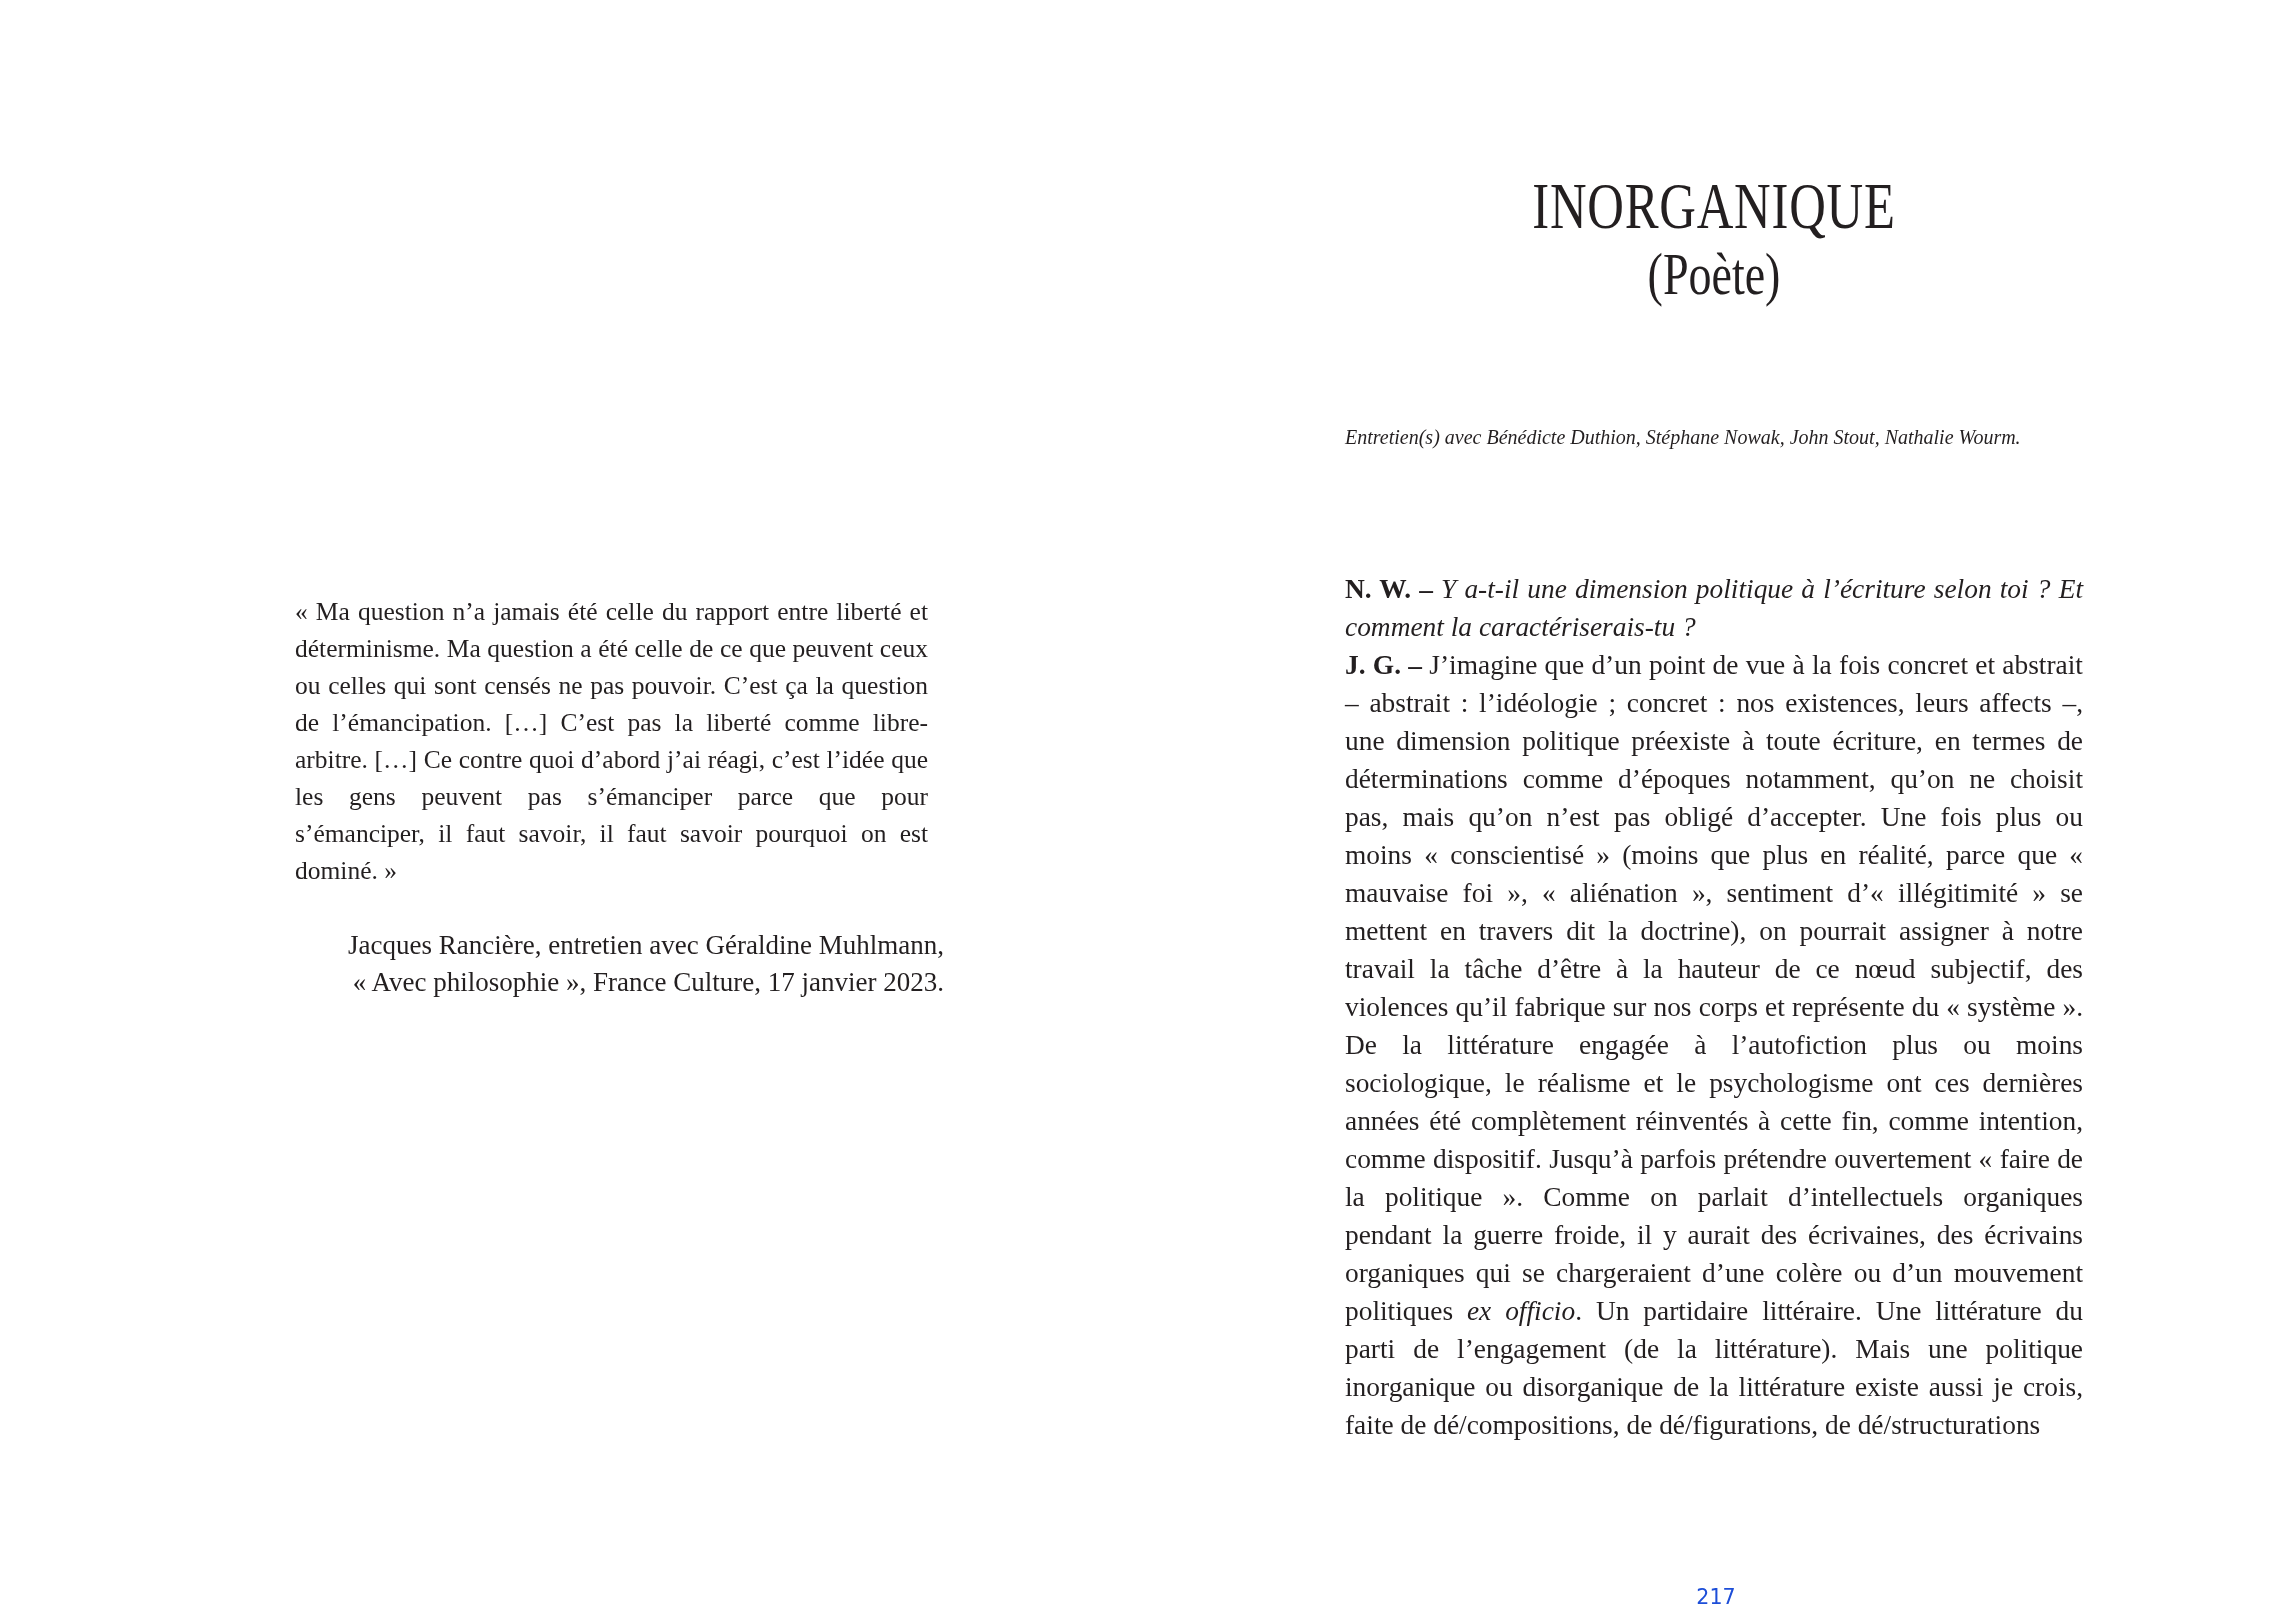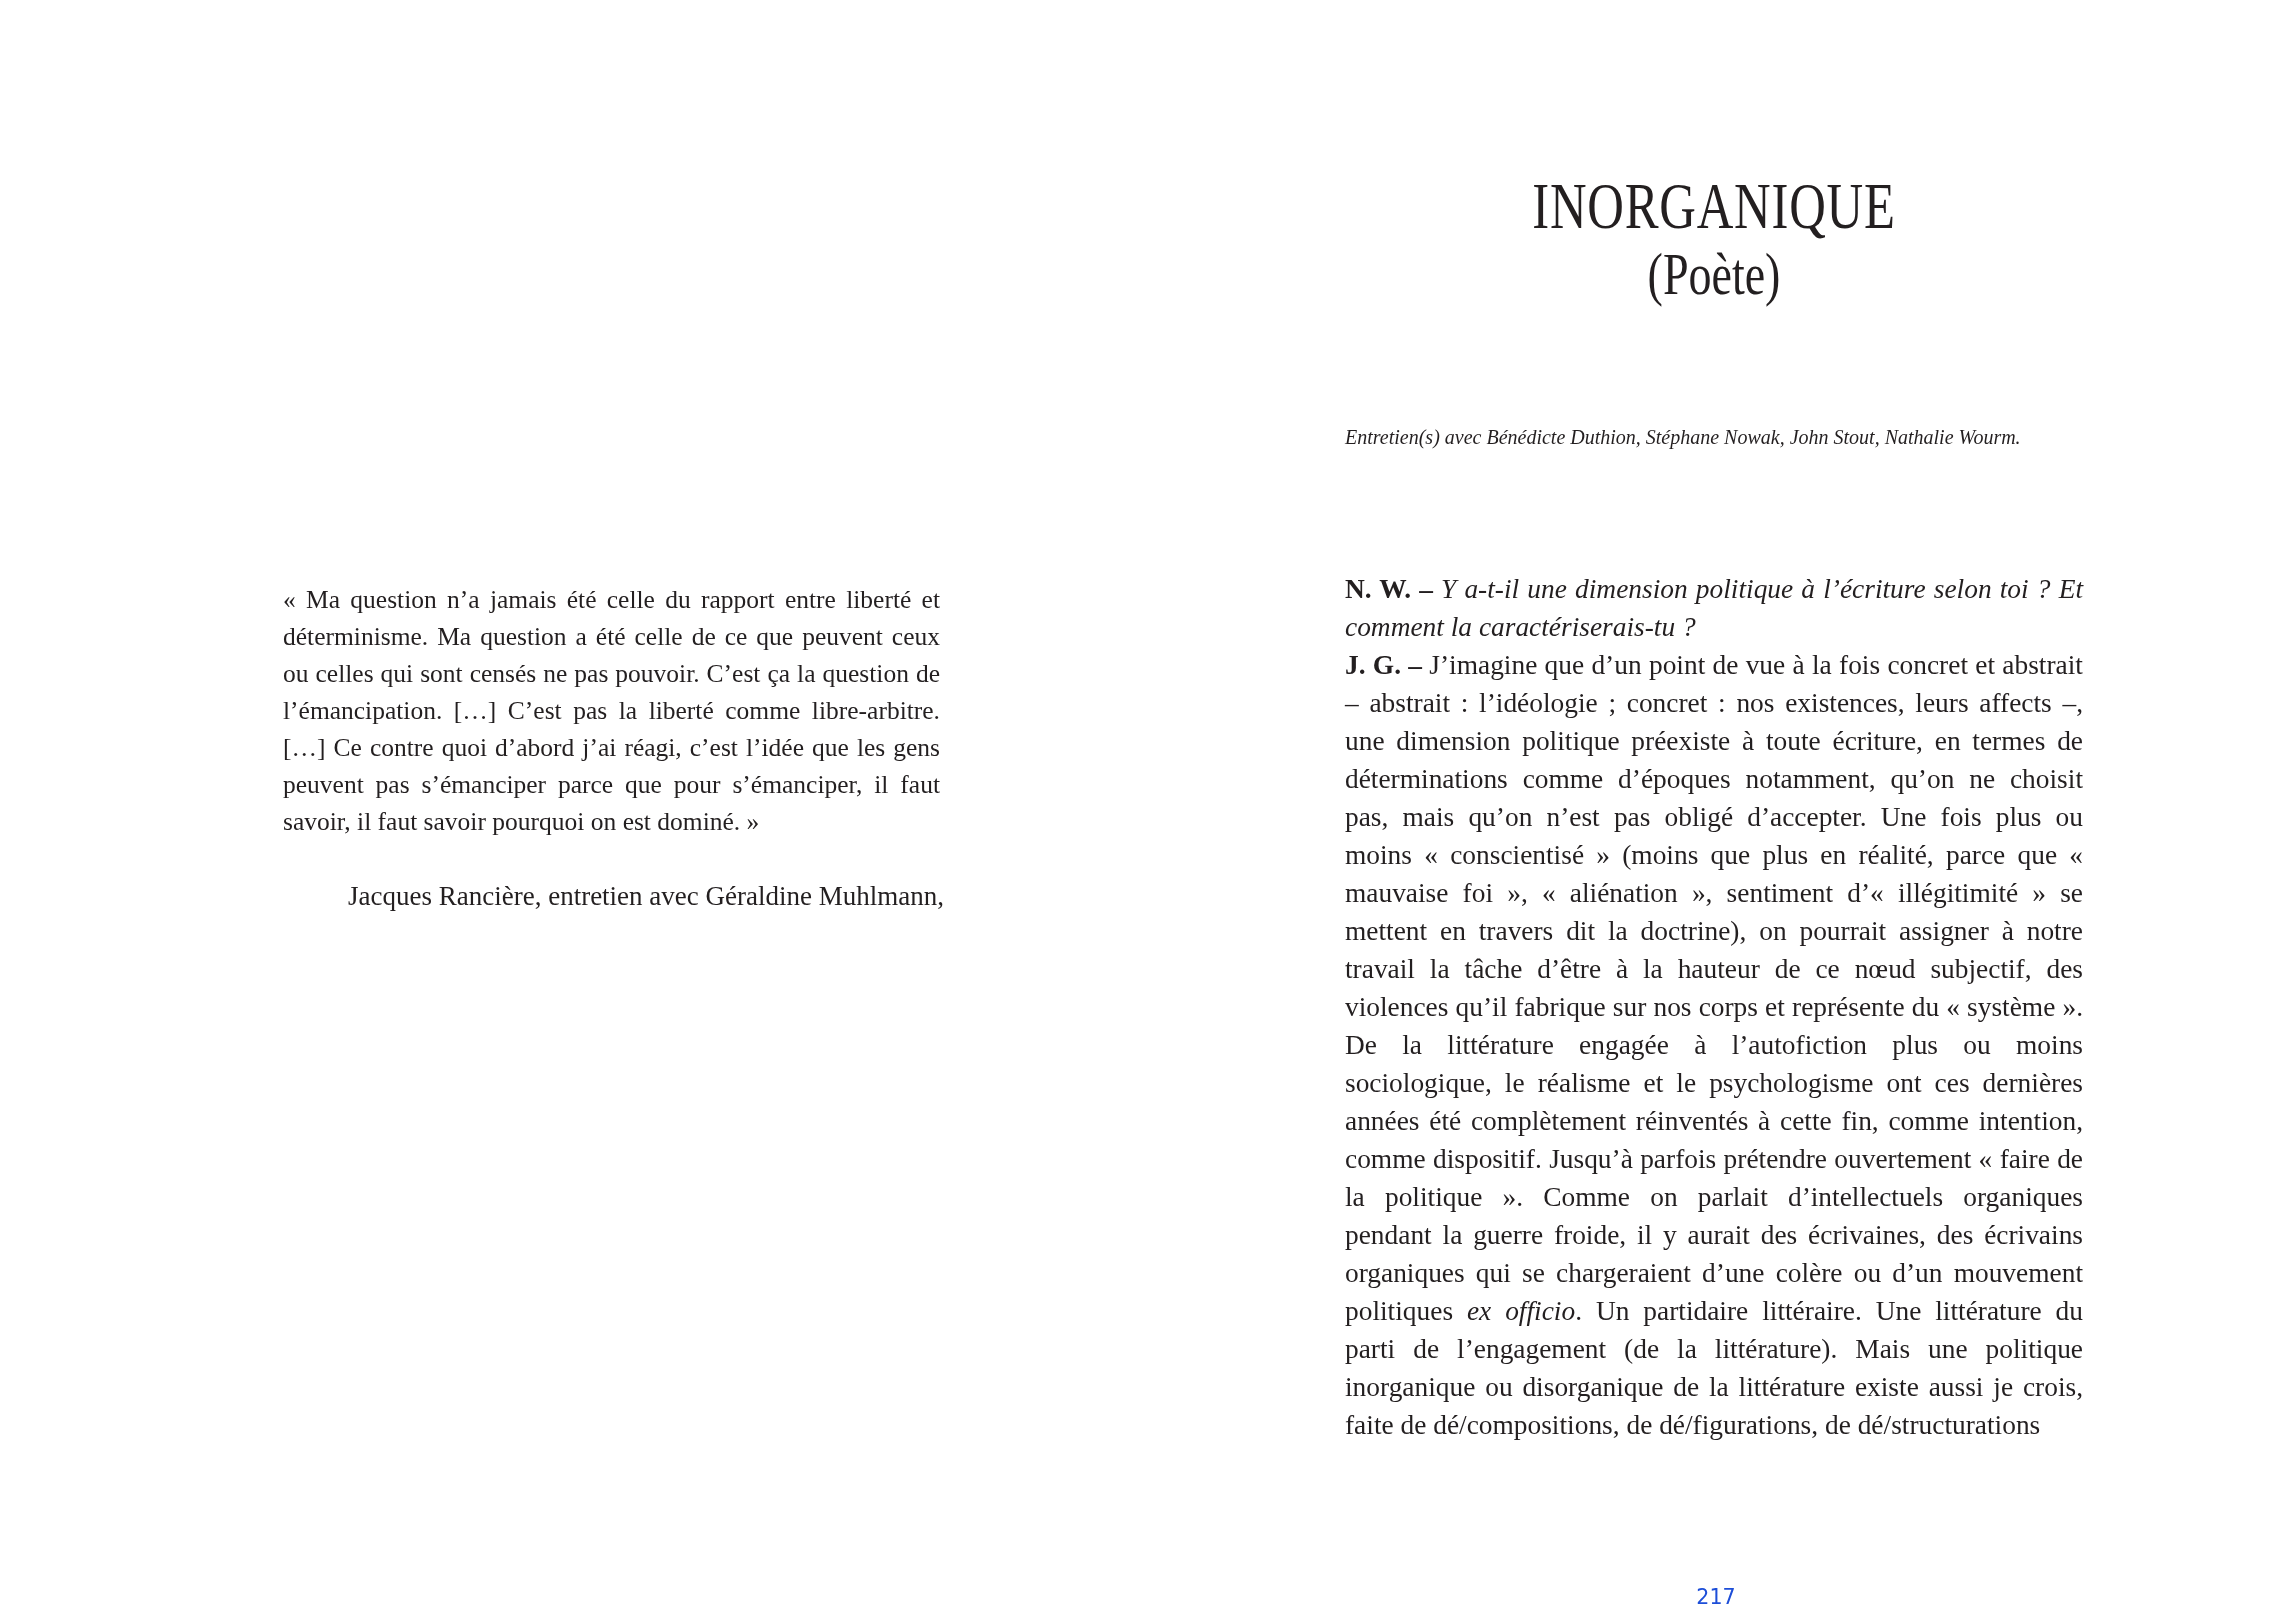--- a/index.html
+++ b/index.html
@@ -28,21 +28,21 @@
     .page-right { left: 1143px; width: 1142px; margin-top: 36px; }
 
     
     .epigraph {
       position: absolute;
       left: 279px;
       top: 577px;
       width: 665px;
     }
     .epigraph-text {
-      margin: 4px;
+      margin: 16px;
       font-size: 25.5px;
       line-height: 37px;
       text-align: justify;
       hyphens: manual;
     }
     .epigraph-source {
       margin: 38px 0 0 0;
       font-size: 27px;
       line-height: 37px;
       text-align: right;
@@ -126,20 +126,21 @@
 </head>
 <body>
 
 <div class="spread">
 
   <section class="page page-left">
     <div class="epigraph">
       <p class="epigraph-text">« Ma question n’a jamais été celle du rapport entre liberté et déterminisme. Ma question a été celle de ce que peuvent ceux ou celles qui sont censés ne pas pouvoir. C’est ça la question de l’émancipation. […] C’est pas la liberté comme libre-arbitre. […] Ce contre quoi d’abord j’ai réagi, c’est l’idée que les gens peuvent pas s’émanciper parce que pour s’émanciper, il faut savoir, il faut savoir pourquoi on est dominé. »</p>
       <p class="epigraph-source">
         <span>Jacques Rancière, entretien avec Géraldine Muhlmann,</span>
+        <span>« Avec philosophie », France Culture, 17 janvier 2023.</span>
       </p>
     </div>
   </section>
 
   <section class="page page-right">
 
     <h1 class="chapter-title">
       <span class="title-main">INORGANIQUE</span>
       <span class="title-sub">(Poète)</span>
     </h1>

